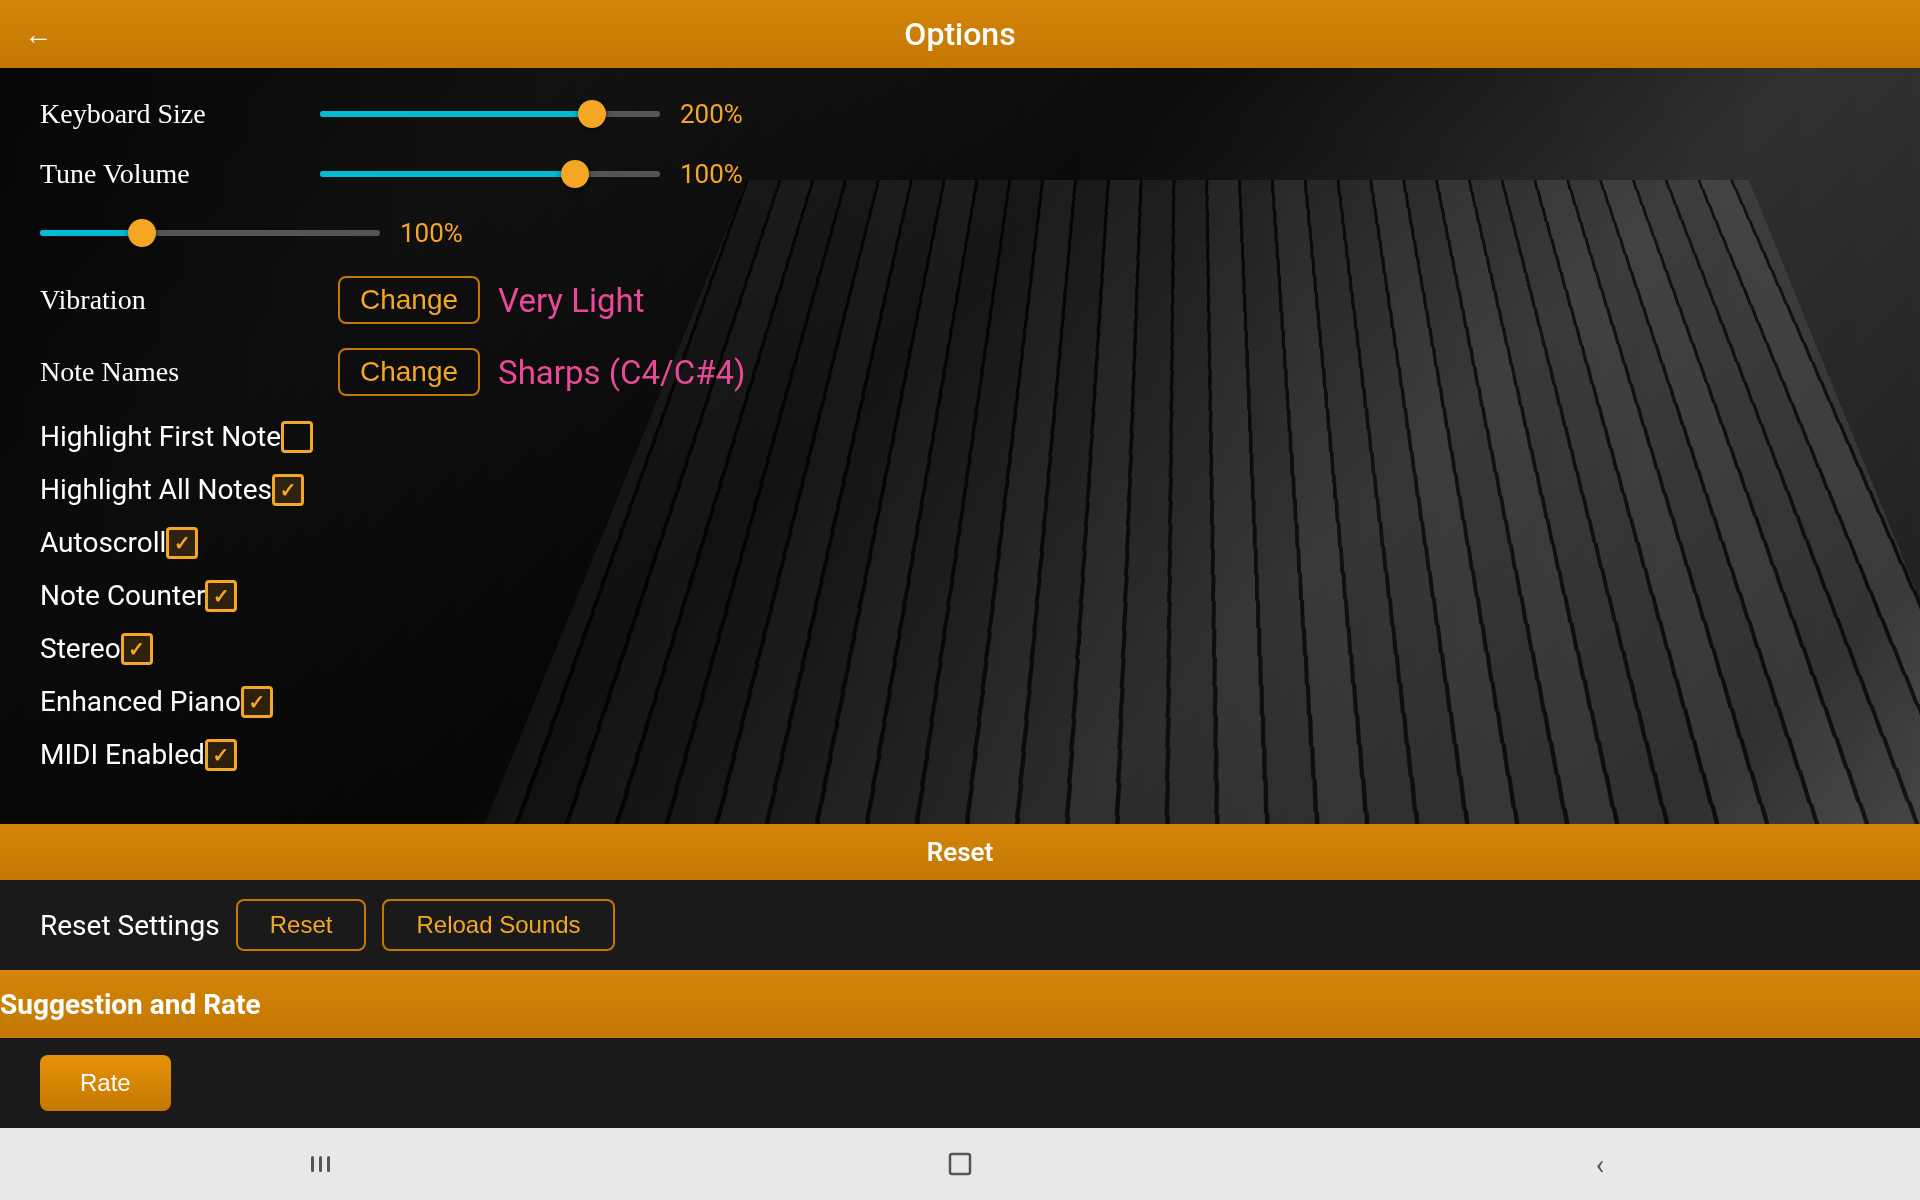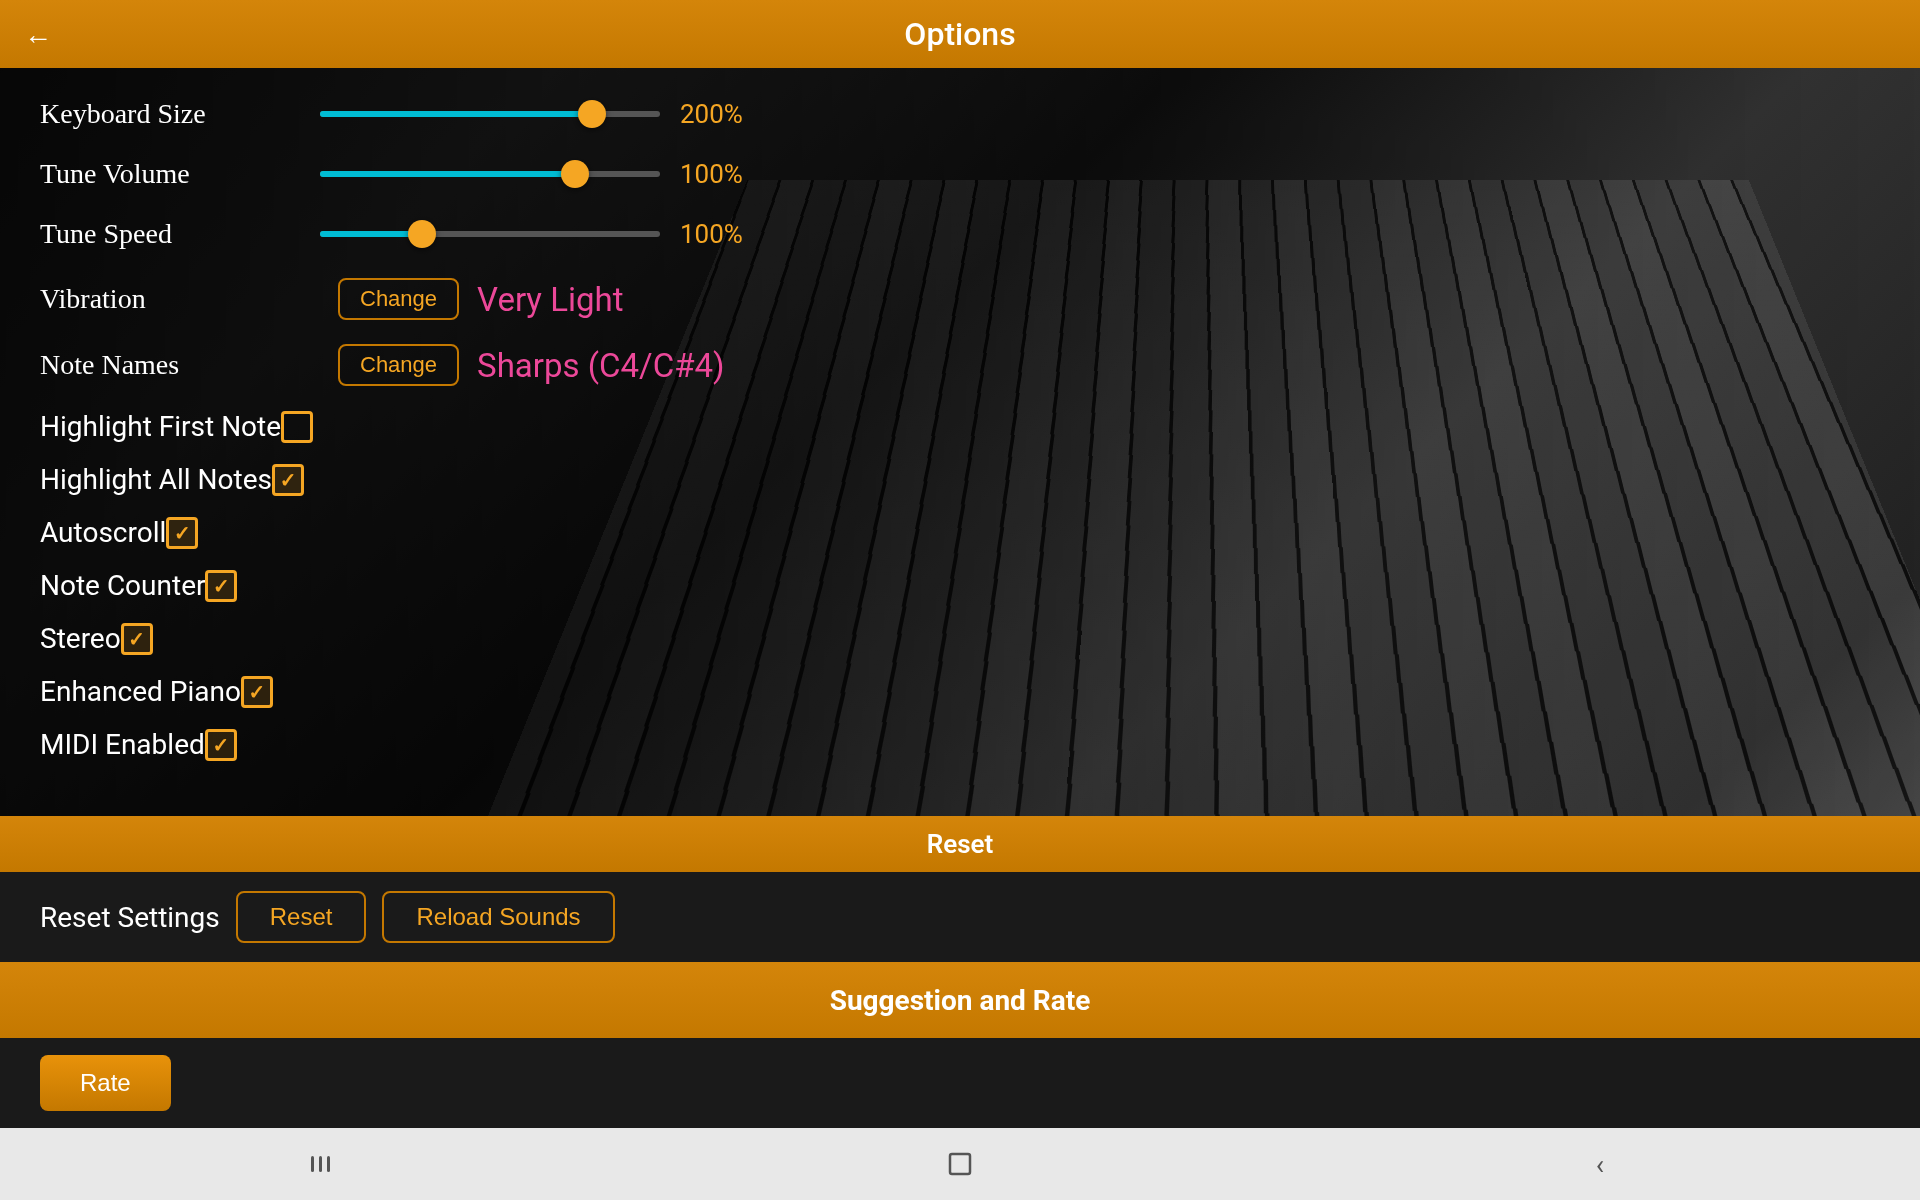--- a/index.html
+++ b/index.html
@@ -143,21 +143,21 @@
     
     .setting-row {
       display: flex;
       align-items: center;
       margin-bottom: 24px;
     }
     .change-btn {
       background: transparent;
       border: 2px solid #c47800;
       color: #f5a623;
-      font-size: 22px;
+      font-size: 28px;
       padding: 6px 20px;
       border-radius: 8px;
       cursor: pointer;
       margin: 0 18px;
     }
     .setting-value {
       color: #ec4899;
       font-size: 33px;
     }
 
@@ -234,24 +234,24 @@
       font-size: 24px;
       padding: 10px 32px;
       border-radius: 8px;
       cursor: pointer;
       margin-right: 16px;
     }
 
     
     .suggestion-header {
       background: linear-gradient(to bottom, #d4850a, #c47800);
-      height: 76px;
-      display: flex;
-      align-items: center;
-      justify-content: center;
+      height: 68px;
+      display: flex;
+      align-items: center;
+      justify-content: flex-start;
       flex-shrink: 0;
     }
     .suggestion-header-text {
       color: white;
       font-size: 28px;
       font-weight: 700;
     }
 
     
     .bottom-action-row {
@@ -322,21 +322,20 @@
       <div class="slider-container">
         <div class="slider-track">
           <div class="slider-fill" style="width: 75%;"></div>
           <div class="slider-thumb" style="left: 75%;"></div>
         </div>
         <div class="slider-value">100%</div>
       </div>
     </div>
 
     <div class="slider-row">
-      <div class="row-label">Tune Speed</div>
       <div class="slider-container">
         <div class="slider-track">
           <div class="slider-fill" style="width: 30%;"></div>
           <div class="slider-thumb" style="left: 30%;"></div>
         </div>
         <div class="slider-value">100%</div>
       </div>
     </div>
 
     <div class="setting-row">

